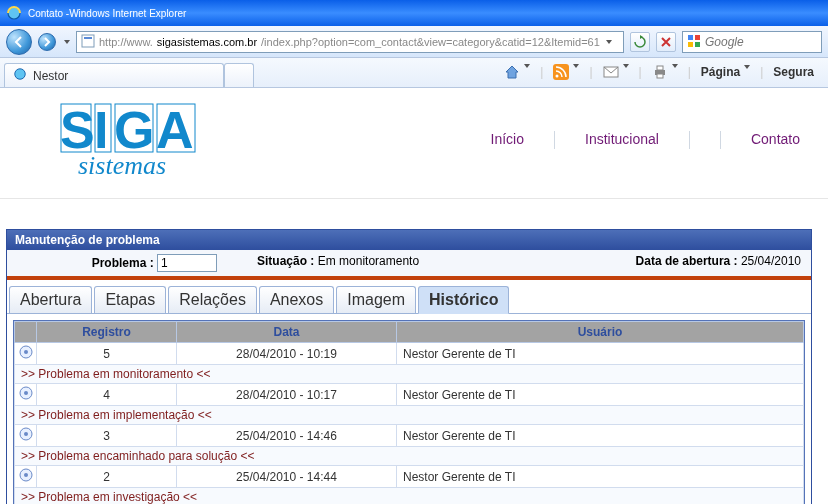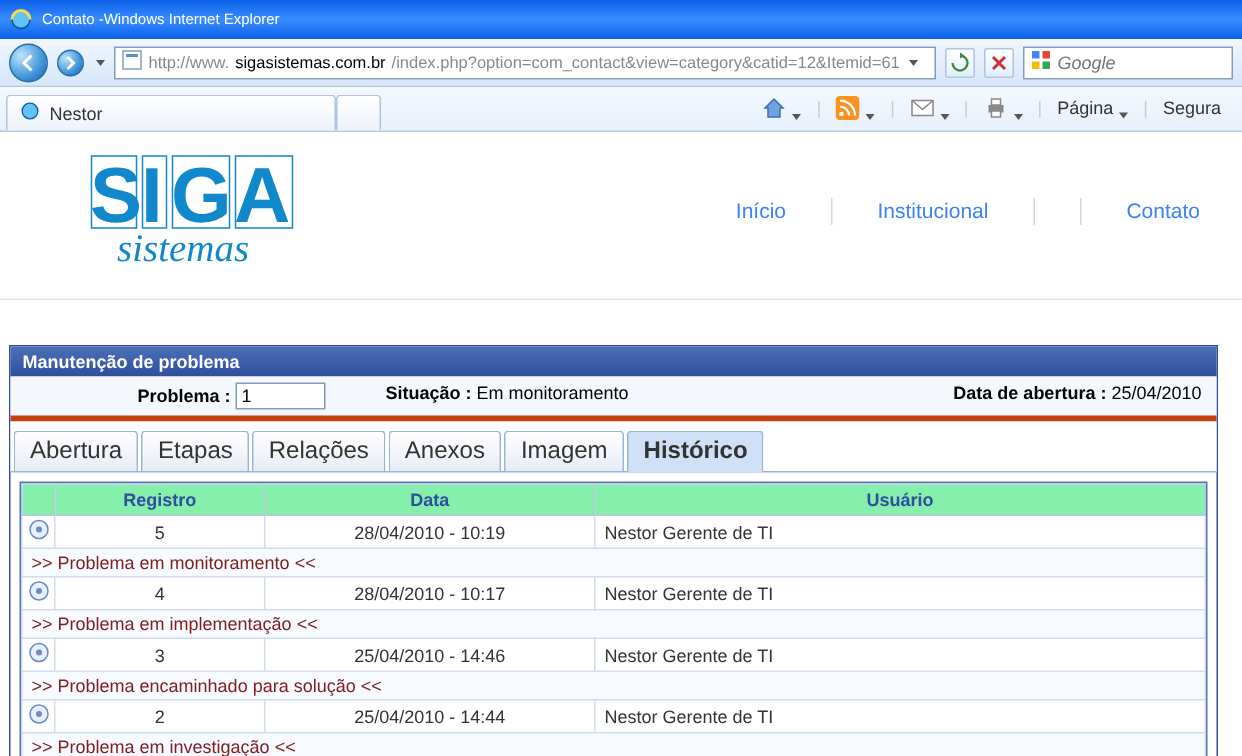--- a/index.html
+++ b/index.html
@@ -22,45 +22,45 @@
   .searchbox { display:flex; align-items:center; background:#fff; border:1px solid #7F9DB9; height:22px; width:140px; padding:0 4px; gap:4px; }
   .searchbox input { border:none; outline:none; width:100%; font-size:12px; color:#888; font-style:italic; }
 
   
   .tabstrip { background: linear-gradient(#F5F9FE,#E6EFFB); height:30px; display:flex; align-items:flex-end; border-bottom:1px solid #B6C7E0; padding:0 4px; }
   .pagetab { background:linear-gradient(#fff,#ECF2FB); border:1px solid #B0C4DE; border-bottom:none; height:24px; min-width:220px; display:flex; align-items:center; padding:0 8px; gap:6px; border-radius:3px 3px 0 0; font-size:12px; color:#333; }
   .tabstrip .spacer { flex:1; }
   .cmdbar { display:flex; align-items:center; gap:10px; padding:0 10px; height:30px; color:#333; font-size:12px;}
   .cmdbar .sep { color:#ccc; }
   .cmdbar .ic { width:16px; height:16px; display:inline-flex; align-items:center; justify-content:center; }
-  .cmdbar .dd { display:inline-flex; align-items:flex-end; gap:2px;}
+  .cmdbar .dd { display:inline-flex; align-items:flex-start; gap:2px;font-weight:bold;}
   .caret { width:0;height:0;border-left:3px solid transparent;border-right:3px solid transparent;border-top:4px solid #555; display:inline-block; margin-left:2px;}
 
   
   .page { background:#fff; padding:0 0 0 0; }
   .pageinner { padding: 2px 10px 0 60px; }
   .header { display:flex; align-items:center; justify-content:space-between; padding:6px 18px 14px 0; border-bottom:0; }
   .logo { }
-  .mainnav { display:flex; gap:30px; font-size:14px; color:#3b82f6; }
+  .mainnav { display:flex; gap:30px; font-size:14px; color:#701a75; }
   .mainnav .lnk { cursor:pointer; }
   .mainnav .vdiv { width:1px; background:#D0D8E2; height:18px; }
 
   .module { margin:30px 10px 0 0; border:1px solid #2E4E9E; }
   .module-hd { background:linear-gradient(#4D6FB8,#2E4E9E); color:#fff; font-weight:bold; font-size:12px; padding:3px 8px; }
   .infobar { background:#F4F7FC; border-bottom:4px solid #c2410c; display:flex; padding:4px 10px; font-size:12px; gap:40px; }
   .infobar .lbl { font-weight:bold; }
   .infobar input { border:1px solid #7F9DB9; font-size:12px; width:60px; padding:1px 3px; }
 
   .apptabs { display:flex; gap:2px; padding:6px 2px 0 2px; background:#fff; border-bottom:1px solid #9CB3D8; }
   .apptab { background:linear-gradient(#fff,#E6ECF5); border:1px solid #9CB3D8; border-bottom:none; padding:4px 10px; font-size:16px; color:#333; border-radius:3px 3px 0 0; cursor:pointer; }
   .apptab.active { background:#CFE0F7; border-bottom:1px solid #CFE0F7; margin-bottom:-1px; font-weight:bold; }
 
   .grid { border:1px solid #5573B8; margin:6px; }
   table { border-collapse:collapse; width:100%; font-size:12px; }
-  thead th { background:#86efac; color:#2E4E9E; font-weight:bold; border:1px solid #B7C8E4; padding:3px 6px; text-align:center; }
+  thead th { background:#a3a3a3; color:#2E4E9E; font-weight:bold; border:1px solid #B7C8E4; padding:3px 6px; text-align:center; }
   tbody td { border:1px solid #D1DCEE; padding:2px 6px; background:#fff; color:#333; vertical-align:middle; }
   tbody tr.status td { color:#7f1d1d; background:#F7FAFE; }
   tbody td.icon { width:22px; text-align:center; padding:1px; }
   tbody td.center { text-align:center; }
   .rowicon { width:16px; height:16px; display:inline-block; }
   .rowicon svg{display:block;}
 </style>
 </head>
 <body>
 

